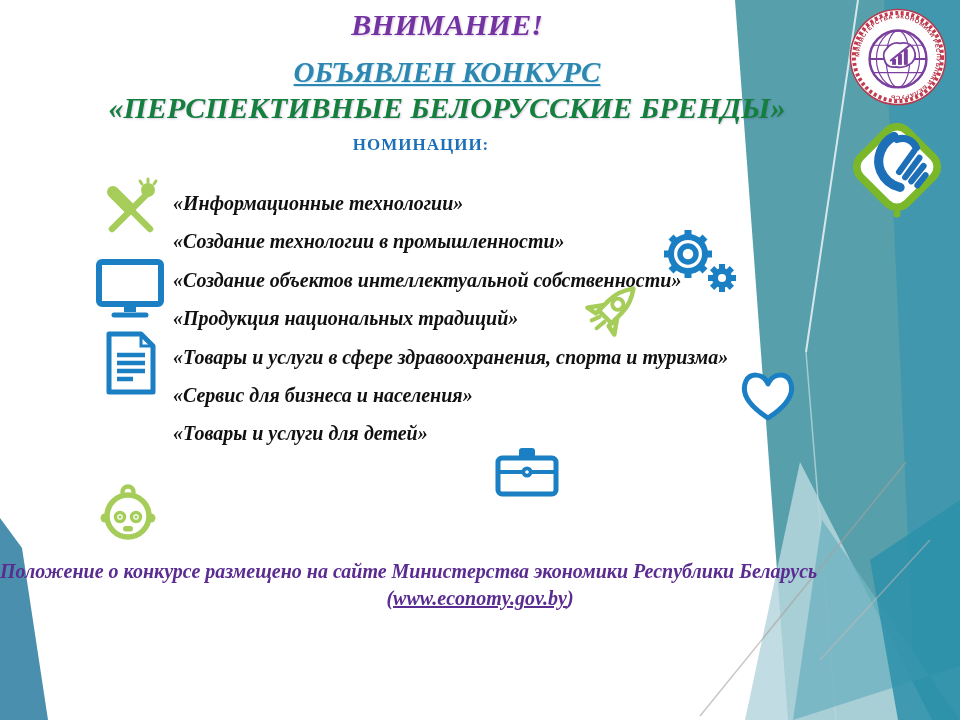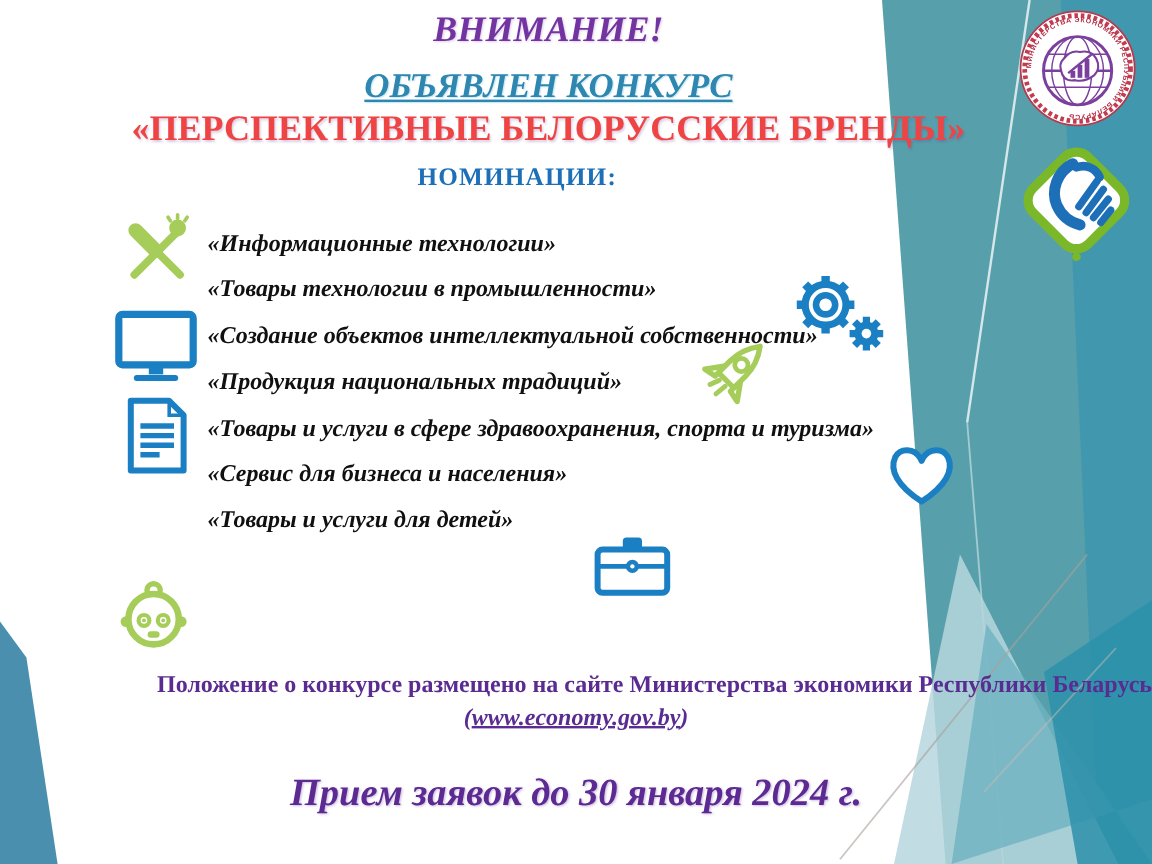--- a/index.html
+++ b/index.html
@@ -2,37 +2,37 @@
 <html><head>
 <meta charset="utf-8">
 <style>
   html,body{margin:0;padding:0;}
   body{width:960px;height:720px;overflow:hidden;background:#ffffff;
        font-family:"Liberation Serif", serif;}
   .slide{position:relative;width:960px;height:720px;background:#ffffff;overflow:hidden;}
   .bg{position:absolute;inset:0;z-index:0;}
   .content{position:absolute;inset:0;z-index:2;}
 
-  .headings{position:absolute;left:10px;top:0;width:894px;text-align:center;}
+  .headings{position:absolute;left:0;top:0;width:894px;text-align:center;}
   .h-attention{margin-top:8px;font-size:30px;font-weight:bold;font-style:italic;
      color:#7333a1;text-shadow:1px 1px 2px rgba(120,60,160,.25);}
   .h-announce{margin-top:14px;font-size:29px;font-weight:bold;font-style:italic;
      color:#2d87b0;text-shadow:1px 1px 1px #cfe9f2;text-decoration:underline;}
-  .h-contest{margin-top:2px;font-size:30px;font-weight:bold;
-     color:#ef4444;white-space:nowrap;text-shadow:1px 1px 2px rgba(95,45,145,.25);}
-  .h-nominations{margin-top:10px;font-size:21px;font-weight:bold;
+  .h-contest{margin-top:2px;font-size:30px;font-weight:bold;font-style:italic;
+     color:#15803d;white-space:nowrap;text-shadow:1px 1px 2px rgba(95,45,145,.25);}
+  .h-nominations{margin-top:10px;font-size:17px;font-weight:bold;
      color:#1d6fb8;letter-spacing:1px;padding-right:52px;}
 
   .nom-list{position:absolute;left:173px;top:184px;width:660px;}
   .nom-item{height:38.4px;line-height:38.4px;font-size:20px;font-weight:bold;
      font-style:italic;color:#101010;white-space:nowrap;}
 
   .icon{position:absolute;display:block;}
-  .footer-note{position:absolute;left:0;top:560px;width:960px;text-align:right;
-     font-size:20px;font-weight:bold;color:#5a2b90;white-space:nowrap;}
+  .footer-note{position:absolute;left:0;top:560px;width:960px;text-align:left;
+     font-size:20px;font-weight:bold;font-style:italic;color:#5a2b90;white-space:nowrap;}
   .footer-url{position:absolute;left:0;top:587px;width:960px;text-align:center;
      font-size:20px;font-weight:bold;font-style:italic;color:#5a2b90;}
   .footer-url a{color:#5a2b90;text-decoration:underline;cursor:pointer;}
   .deadline{position:absolute;left:0;top:642px;width:960px;text-align:center;
      font-size:32px;font-weight:bold;font-style:italic;color:#5c2a92;
      text-shadow:1px 1px 2px rgba(92,42,146,.3);}
 </style>
 </head>
 <body>
 
@@ -55,21 +55,21 @@
 
     <div class="headings">
       <div class="h-attention">ВНИМАНИЕ!</div>
       <div class="h-announce">ОБЪЯВЛЕН КОНКУРС</div>
       <div class="h-contest">«ПЕРСПЕКТИВНЫЕ БЕЛОРУССКИЕ БРЕНДЫ»</div>
       <div class="h-nominations">НОМИНАЦИИ:</div>
     </div>
 
     <div class="nom-list">
       <div class="nom-item">«Информационные технологии»</div>
-      <div class="nom-item">«Товары технологии в промышленности»</div>
+      <div class="nom-item">«Создание технологии в промышленности»</div>
       <div class="nom-item">«Создание объектов интеллектуальной собственности»</div>
       <div class="nom-item">«Продукция национальных традиций»</div>
       <div class="nom-item">«Товары и услуги в сфере здравоохранения, спорта и туризма»</div>
       <div class="nom-item">«Сервис для бизнеса и населения»</div>
       <div class="nom-item">«Товары и услуги для детей»</div>
     </div>
 
     <span class="icon" style="left:97px;top:176px;">
       <svg width="70" height="70" viewBox="0 0 70 70">
         <g stroke="#a6cd5a" fill="none" stroke-linecap="round">
@@ -223,16 +223,15 @@
           <line x1="67" y1="34" x2="52" y2="55" stroke-width="6"></line>
           <line x1="72" y1="41" x2="58" y2="60" stroke-width="6"></line>
           <line x1="76" y1="49" x2="64" y2="64" stroke-width="6"></line>
           <line x1="78" y1="58" x2="70" y2="68" stroke-width="6"></line>
         </g>
       </svg>
     </span>
 
     <div class="footer-note">Положение о конкурсе размещено на сайте Министерства экономики Республики Беларусь</div>
     <div class="footer-url"><span>(</span><a>www.economy.gov.by</a><span>)</span></div>
-    <div class="deadline">Прием заявок до 30 января 2024 г.</div>
 
   </div>
 </div>
 
 </body></html>

